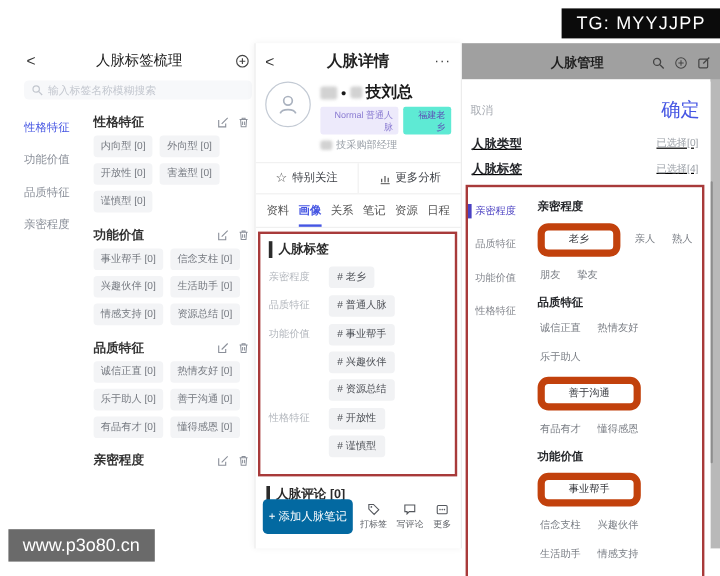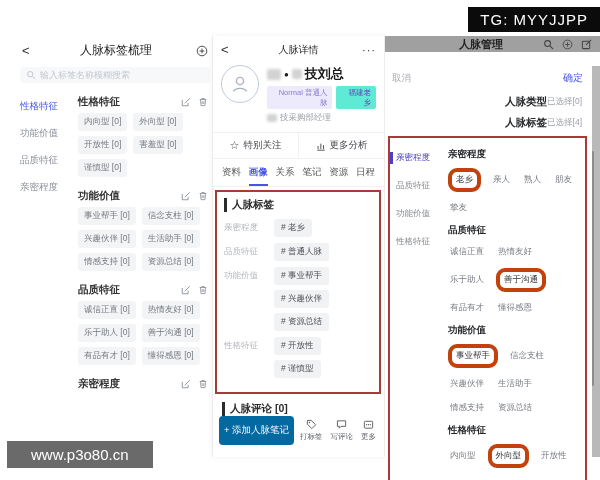--- a/index.html
+++ b/index.html
@@ -2,21 +2,21 @@
 <html><head>
 <meta charset="utf-8">
 <style>
   * { margin:0; padding:0; box-sizing:border-box; font-family:"Liberation Sans","DejaVu Sans",sans-serif; }
   html,body { width:600px; height:480px; background:#ffffff; overflow:hidden; position:relative; }
 
   .panel { position:absolute; top:36px; background:#fff; }
 
   
   .wm-top { position:absolute; top:7px; right:0; background:#0b0b0b; color:#fff; font-size:15px; padding:4px 12px; letter-spacing:1px; z-index:50; }
-  .wm-bottom { position:absolute; bottom:12px; left:7px; background:#6a6a6a; color:#fff; font-size:15px; padding:5px 24px; z-index:50; }
+  .wm-bottom { position:absolute; bottom:12px; left:7px; background:#6a6a6a; color:#fff; font-size:15px; padding:5px 12px; z-index:50; }
 
   
   .panel-left { left:18px; width:194px; height:412px; }
   .lp-header { display:flex; align-items:center; justify-content:space-between; padding:6px 4px 4px 4px; }
   .lp-title { font-size:12px; font-weight:normal; color:#222; }
   .back-chevron { font-size:13px; color:#333; width:14px; }
   .icon-sm { color:#444; display:inline-flex; align-items:center; }
   .lp-search { display:flex; align-items:center; gap:4px; background:#f7f8fa; border-radius:4px; margin:4px 2px 6px 2px; padding:3px 6px; }
   .lp-search input { border:none; outline:none; background:transparent; font-size:9px; color:#555; width:100%; }
   .lp-search input::placeholder { color:#c3c7cf; }
@@ -29,21 +29,21 @@
   .lp-group-head { display:flex; align-items:center; justify-content:space-between; padding:2px 2px 4px 0; }
   .lp-group-title { font-size:10.5px; font-weight:bold; color:#333; }
   .lp-group-icons { display:flex; gap:7px; color:#8a8f99; }
   .icon-btn { display:inline-flex; cursor:pointer; color:#8a8f99; }
   .lp-tags { display:flex; flex-wrap:wrap; gap:5px 6px; }
   .chip { background:#f3f4f6; color:#757980; font-size:8.5px; padding:3px 6px; border-radius:3px; white-space:nowrap; cursor:pointer; }
 
   
   .panel-mid { left:212px; width:173px; height:421px; border-left:1px solid #ececec; border-right:1px solid #ececec; box-shadow:0 0 6px rgba(0,0,0,0.06); }
   .mp-header { display:flex; align-items:center; justify-content:space-between; padding:6px 8px 2px 8px; }
-  .mp-title { font-size:10px; font-weight:normal; color:#222; }
+  .mp-title { font-size:13px; font-weight:bold; color:#222; }
   .mp-more { font-size:11px; color:#333; letter-spacing:1px; cursor:pointer; }
   .mp-profile { display:flex; gap:8px; padding:6px 8px 8px 8px; }
   .avatar { width:38px; height:38px; flex:none; border-radius:50%; border:1.5px solid #c3cad4; display:flex; align-items:center; justify-content:center; color:#aab2bf; }
   .mp-name-row { font-size:13px; font-weight:bold; color:#1a1a1a; display:flex; align-items:center; gap:3px; }
   .blurbox { display:inline-block; background:#d2d2d2; border-radius:2px; filter:blur(1.5px); }
   .b1 { width:14px; height:11px; } .b2 { width:10px; height:10px; }
   .dot { font-size:8px; }
   .mp-badges { display:flex; gap:4px; margin:3px 0;text-align:right; }
   .badge { font-size:7.5px; padding:1.5px 5px; border-radius:2px; }
   .badge-0 { background:#edeafb; color:#8a7bd2; }
@@ -65,46 +65,46 @@
   .mp-comment { padding:2px 9px; }
   .mp-empty { font-size:8.5px; color:#c2c5ca; margin-top:6px; }
   .mp-footer { position:absolute; bottom:12px; left:0; right:0; display:flex; align-items:center; gap:6px; padding:0 6px; }
   .add-note-btn { background:#0369a1; color:#fff; font-size:9.5px; border:none; border-radius:4px; padding:8px 0; flex:1; text-align:center; cursor:pointer; }
   .mp-foot-actions { display:flex; gap:8px; padding-right:2px; }
   .foot-act { display:flex; flex-direction:column; align-items:center; gap:2px; font-size:7.5px; color:#63666c; cursor:pointer; }
   .foot-act .icon-sm { color:#55585e; }
 
   
   .panel-right { left:385px; width:215px; height:421px; }
-  .rp-header { height:16px; background:#a0a0a0; display:flex; align-items:center; padding:0 8px; }
+  .rp-header { height:16px; background:#a0a0a0; display:flex; align-items:center; padding:16px 8px; }
   .rp-title { flex:1; text-align:center; font-size:11px; font-weight:bold; color:#1f1f1f; padding-left:26px; }
   .rp-header-icons { display:flex; gap:8px; color:#2d2d2d; }
   .rp-gray-strip { position:absolute; top:30px; right:0; bottom:0; width:8px; background:#b9b9b9; }
   .rp-scrollbar { position:absolute; top:115px; right:6px; width:2.5px; height:235px; background:#8d8d8d; border-radius:2px; }
   .rp-sheet { position:absolute; top:30px; left:0; right:8px; bottom:0; background:#fff; }
-  .sheet-head { display:flex; align-items:center; justify-content:space-between; padding:5px 9px 5px 7px; }
+  .sheet-head { display:flex; align-items:center; justify-content:space-between; padding:16px 9px 5px 7px; }
   .sheet-cancel { font-size:9.5px; color:#a9adb4; cursor:pointer; }
   .sheet-title { font-size:11px; font-weight:bold; color:#222; border:2px solid #a83a3a; padding:3px 10px; }
-  .sheet-confirm { font-size:10px; color:#4656e3; cursor:pointer; }
-  .rp-row { display:flex; justify-content:flex-end; align-items:center; padding:5px 10px 2px 8px; }
+  .sheet-confirm { font-size:16px; color:#4656e3; cursor:pointer; }
+  .rp-row { display:flex; justify-content:space-between; align-items:center; padding:5px 10px 2px 8px;text-decoration:underline; }
   .rp-row-label { font-size:10.5px; font-weight:bold; color:#26282c; }
   .rp-row-count { font-size:8.5px; color:#9ba0a7; }
   .rp-type-options { display:flex; gap:15px; padding:6px 8px 4px 12px; }
   .rp-type-opt { font-size:8.5px; color:#85888f; cursor:pointer; white-space:nowrap; }
   .red-box-right { border:2px solid #a83a3a; margin:4px 5px 0 3px; display:flex; min-height:238px; }
   .rf-side { width:52px; flex:none; padding-top:6px; }
   .rf-side-item { font-size:8.5px; color:#85888f; padding:8px 3px 8px 6px; cursor:pointer; position:relative; }
   .rf-side-item.active { color:#4a40c2; }
   .rf-side-item.active::before { content:""; position:absolute; left:0; top:8px; bottom:8px; width:3px; background:#4a40c2; }
   .rf-main { flex:1; padding:6px 6px 8px 6px; }
   .rf-group { margin-bottom:8px; }
   .rf-group-name { font-size:9.5px; font-weight:bold; color:#26282c; margin:4px 0 7px 0; }
   .rf-opts { display:flex; flex-wrap:wrap; gap:8px 10px; align-items:center; }
   .rf-opt { font-size:8.5px; color:#797d84; cursor:pointer; padding:2px 2px; white-space:nowrap; }
-  .rf-opt.selected { border:4px solid #c2410c; border-radius:9px; padding:2px 4px; color:#33353a; }
+  .rf-opt.selected { border:6px solid #c2410c; border-radius:9px; padding:2px 20px; color:#33353a; }
 
   svg { display:block; }
 </style>
 </head>
 <body>
 
 <div class="panel panel-left">
   <div class="lp-header">
     <span class="back-chevron">&lt;</span>
     <span class="lp-title">人脉标签梳理</span>

